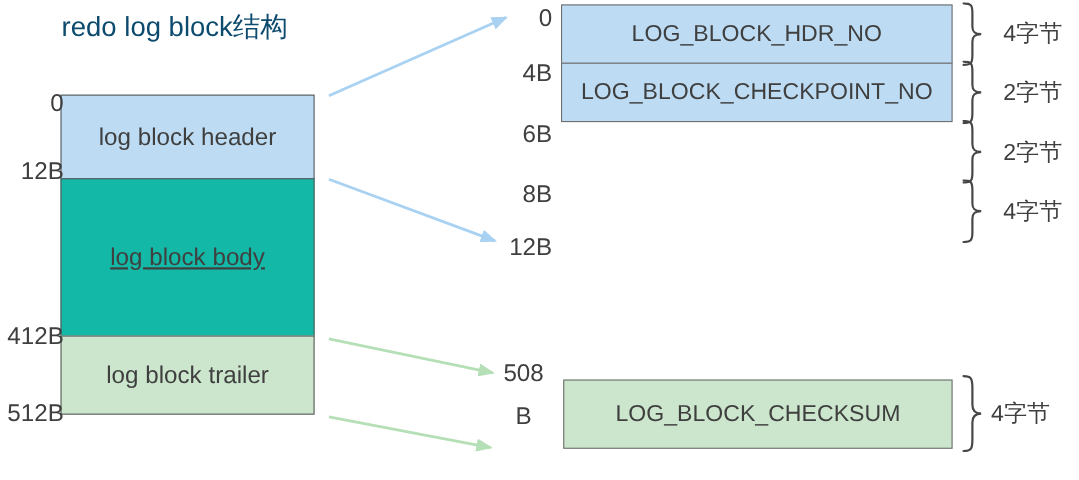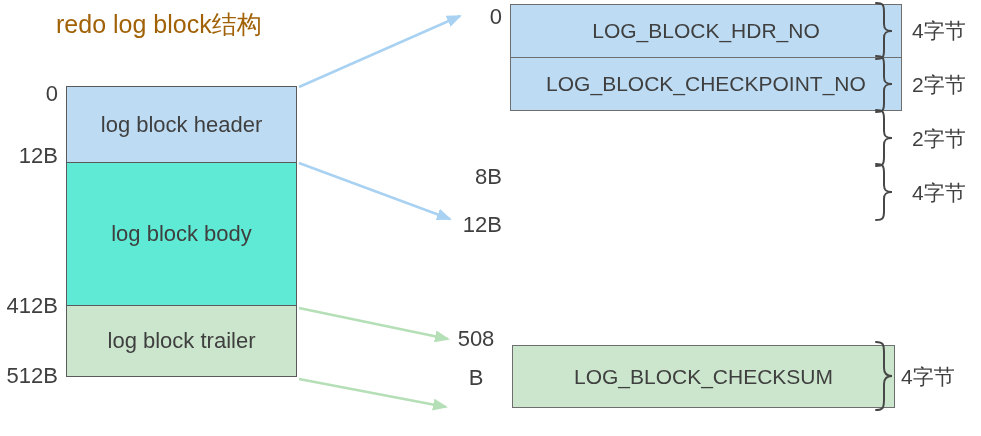--- a/index.html
+++ b/index.html
@@ -1,47 +1,47 @@
 <!DOCTYPE html>
 <html><head>
 <meta charset="utf-8">
 <style>
   html,body{margin:0;padding:0;background:#ffffff;}
   body{font-family:"Liberation Sans","DejaVu Sans",sans-serif;color:#3f3f3f;}
   .canvas{position:relative;width:981px;height:436px;background:#ffffff;overflow:hidden;}
 
-  .title{position:absolute;left:56px;top:8px;font-size:25px;color:#a16207;white-space:nowrap;}
+  .title{position:absolute;left:56px;top:8px;font-size:25px;color:#0c4a6e;white-space:nowrap;}
 
   
-  .stack{position:absolute;left:66px;top:86px;width:231px;}
+  .stack{position:absolute;left:55px;top:86px;width:231px;}
   .seg{box-sizing:border-box;width:100%;border:1.5px solid #5a5a5a;display:flex;align-items:center;justify-content:center;font-size:22px;margin-top:-1.5px;}
   .seg.header{height:77px;background:#bddcf3;margin-top:0;}
-  .seg.body{height:145px;background:#5eead4;}
+  .seg.body{height:145px;background:#14b8a6;text-decoration:underline;}
   .seg.trailer{height:72px;background:#cbe6cc;}
 
   
   .loff{position:absolute;left:0;width:58px;height:26px;line-height:26px;text-align:right;font-size:22px;}
 
   
   .overlay{position:absolute;left:0;top:0;width:981px;height:436px;pointer-events:none;}
 
   
-  .htable{position:absolute;left:510px;top:4px;width:392px;border-radius:25px;}
+  .htable{position:absolute;left:510px;top:4px;width:356px;border-radius:25px;}
   .hrow{box-sizing:border-box;width:100%;height:54px;background:#bddcf3;border:1px solid #6e6e6e;margin-top:-1px;display:flex;align-items:center;justify-content:center;font-size:21px;}
   .hrow:first-child{margin-top:0;}
 
   
   .toff{position:absolute;left:436px;width:66px;height:26px;line-height:26px;text-align:right;font-size:22px;}
 
   
   .brace{position:absolute;left:874px;width:24px;}
   .szlab{position:absolute;left:912px;height:54px;line-height:54px;font-size:21px;white-space:nowrap;}
 
   
-  .cbox{position:absolute;left:512px;top:345px;width:383px;height:63px;box-sizing:border-box;background:#cbe6cc;border:1px solid #6e6e6e;display:flex;align-items:center;justify-content:center;font-size:21px;}
+  .cbox{position:absolute;left:512px;top:345px;width:354px;height:63px;box-sizing:border-box;background:#cbe6cc;border:1px solid #6e6e6e;display:flex;align-items:center;justify-content:center;font-size:21px;}
   .coff{position:absolute;left:448px;width:56px;text-align:center;font-size:22px;line-height:39px;}
   .cszlab{position:absolute;left:901px;top:345px;height:63px;line-height:63px;font-size:21px;white-space:nowrap;}
 </style>
 </head>
 <body>
 
 <div class="canvas">
 
   <div class="title">redo log block结构</div>
 
@@ -80,20 +80,22 @@
   <div class="htable">
     <div class="hrow">
       <span>LOG_BLOCK_HDR_NO</span>
     </div>
     <div class="hrow">
       <span>LOG_BLOCK_CHECKPOINT_NO</span>
     </div>
   </div>
 
   <div class="toff" style="top:4px">0</div>
+  <div class="toff" style="top:54px">4B</div>
+  <div class="toff" style="top:109px">6B</div>
   <div class="toff" style="top:164px">8B</div>
   <div class="toff" style="top:212px">12B</div>
 
   <svg class="brace" style="top:2px" height="58" viewBox="0 0 24 58">
       <path d="M2,1 C9,1 10,3 10,10 L10,22 C10,27 12,29 18,29 C12,29 10,31 10,36 L10,48 C10,55 9,57 2,57" fill="none" stroke="#474747" stroke-width="2" stroke-linecap="round"></path>
     </svg>
   <svg class="brace" style="top:55px" height="58" viewBox="0 0 24 58">
       <path d="M2,1 C9,1 10,3 10,10 L10,22 C10,27 12,29 18,29 C12,29 10,31 10,36 L10,48 C10,55 9,57 2,57" fill="none" stroke="#474747" stroke-width="2" stroke-linecap="round"></path>
     </svg>
   <svg class="brace" style="top:109px" height="58" viewBox="0 0 24 58">

